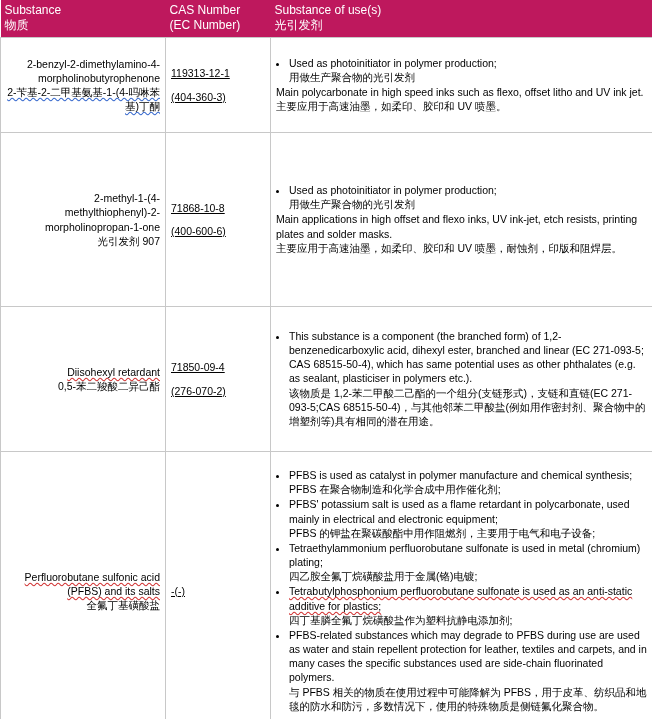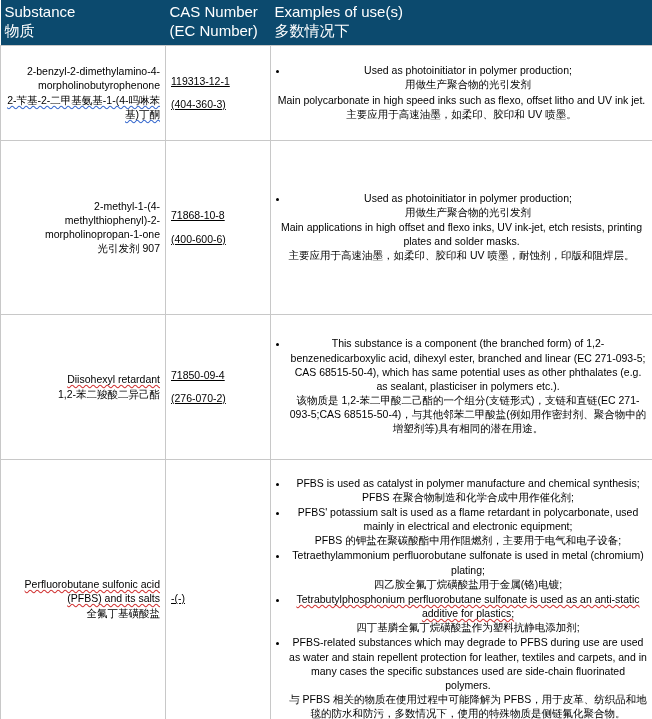--- a/index.html
+++ b/index.html
@@ -14,24 +14,24 @@
     font-size: 11px;
     color: #000000;
     overflow: hidden;
   }
   table.subs-table {
     border-collapse: collapse;
     width: 652px;
     table-layout: fixed;
   }
   table.subs-table th {
-    background: #0c4a6e;
+    background: #be185d;
     color: #ffffff;
     font-weight: normal;
-    font-size: 15px;
+    font-size: 12px;
     text-align: left;
     vertical-align: top;
     padding: 3px 4px 4px 4px;
     line-height: 1.25;
     border: none;
   }
   table.subs-table td {
     border: 1px solid #c8c8c8;
     vertical-align: middle;
     padding: 4px 5px;
@@ -58,21 +58,20 @@
   .cas-line:last-child { margin-bottom: 0; }
 
   ul.uses {
     margin: 0;
     padding-left: 13px;
     list-style-type: disc;
   }
   ul.uses li {
     margin: 0 0 1px 0;
     padding: 0;
-    text-align: center;
   }
   ul.uses li.nomark {
     list-style: none;
     margin-left: -13px;
     padding-left: 0;
   }
   .sp-red {
     text-decoration: underline;
     text-decoration-color: #d03030;
     text-decoration-style: wavy;
@@ -103,22 +102,22 @@
     <tr>
       <th>
         <span class="en">Substance</span><br>
         <span class="zh">物质</span>
       </th>
       <th>
         <span class="en">CAS Number</span><br>
         <span class="zh">(EC Number)</span>
       </th>
       <th>
-        <span class="en">Examples of use(s)</span><br>
-        <span class="zh">多数情况下</span>
+        <span class="en">Substance of use(s)</span><br>
+        <span class="zh">光引发剂</span>
       </th>
     </tr>
   </thead>
   <tbody>
 
     <tr class="row-tall-1">
       <td class="cell-sub">
         <span class="sub-title">2-benzyl-2-dimethylamino-4-morpholinobutyrophenone</span>
         <span class="sub-title sp-blue">2-苄基-2-二甲基氨基-1-(4-吗啉苯基)丁酮</span>
       </td>
@@ -159,21 +158,21 @@
             <span>Main applications in high offset and flexo inks, UV ink-jet, etch resists, printing plates and solder masks.</span><br>
             <span>主要应用于高速油墨，如柔印、胶印和 UV 喷墨，耐蚀剂，印版和阻焊层。</span>
           </li>
         </ul>
       </td>
     </tr>
 
     <tr class="row-tall-3">
       <td class="cell-sub">
         <span class="sub-title sp-red">Diisohexyl retardant</span>
-        <span class="sub-title">1,2-苯二羧酸二异己酯</span>
+        <span class="sub-title">0,5-苯二羧酸二异己酯</span>
       </td>
       <td class="cell-cas">
         <div class="cas-line">71850-09-4</div>
         <div class="cas-line">(276-070-2)</div>
       </td>
       <td class="cell-use">
         <ul class="uses">
           <li>
             <span>This substance is a component (the branched form) of 1,2-benzenedicarboxylic acid, dihexyl ester, branched and linear (EC 271-093-5; CAS 68515-50-4), which has same potential uses as other phthalates (e.g. as sealant, plasticiser in polymers etc.).</span><br>
             <span>该物质是 1,2-苯二甲酸二己酯的一个组分(支链形式)，支链和直链(EC 271-093-5;CAS 68515-50-4)，与其他邻苯二甲酸盐(例如用作密封剂、聚合物中的增塑剂等)具有相同的潜在用途。</span>

